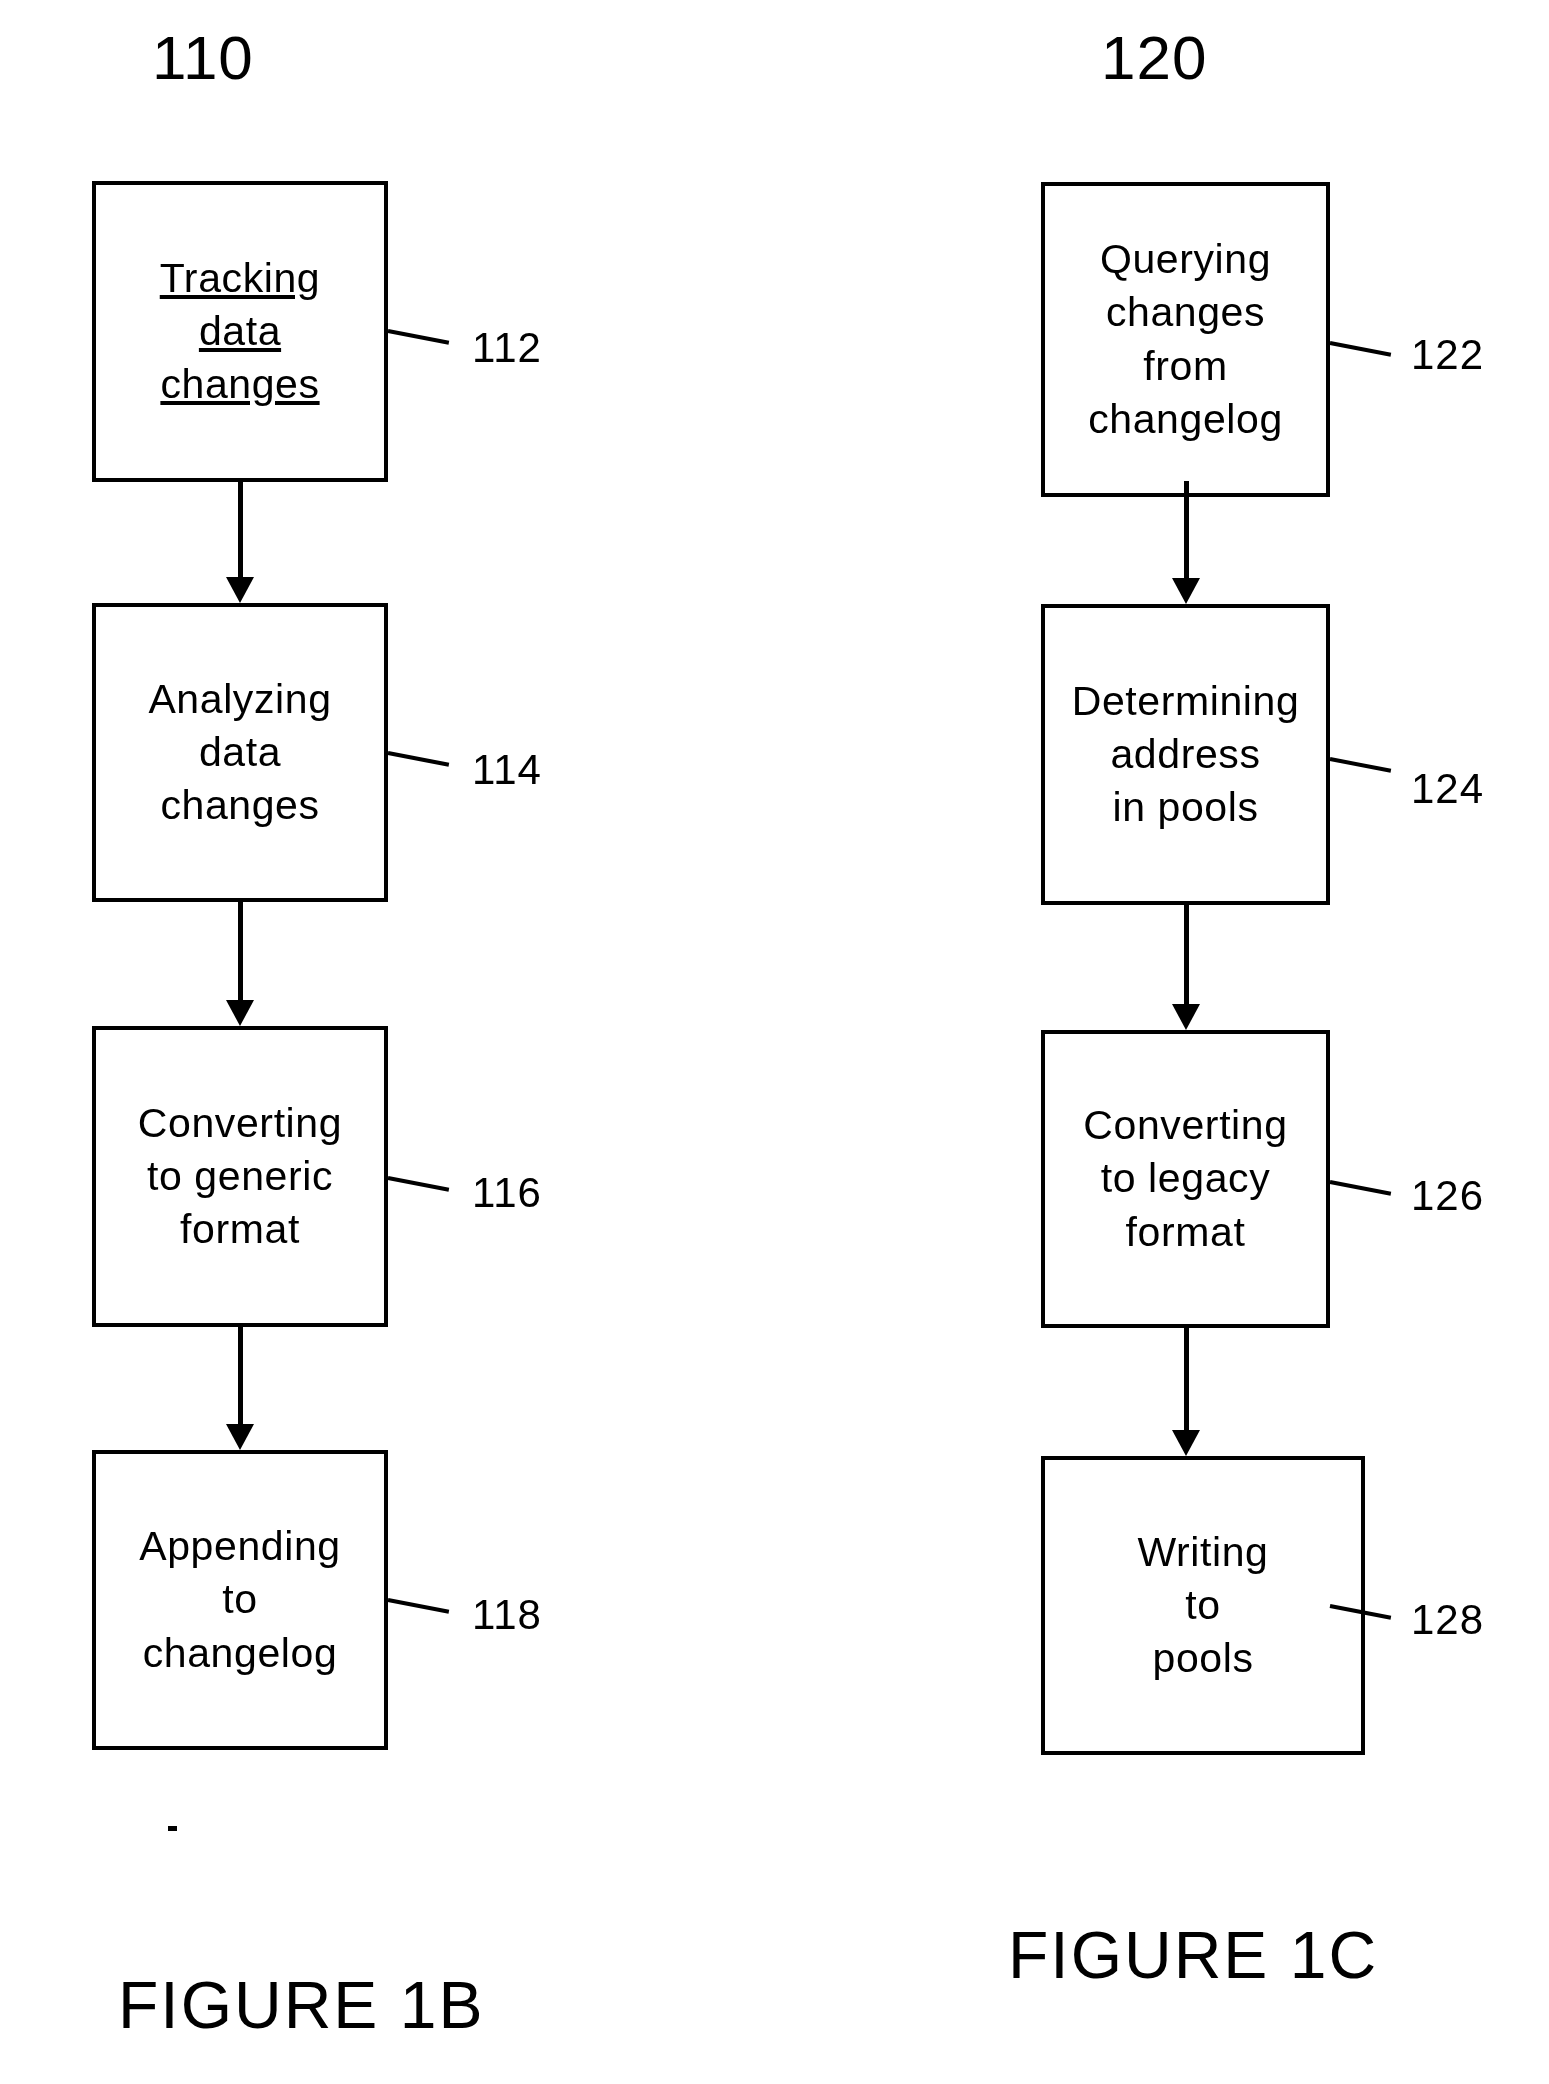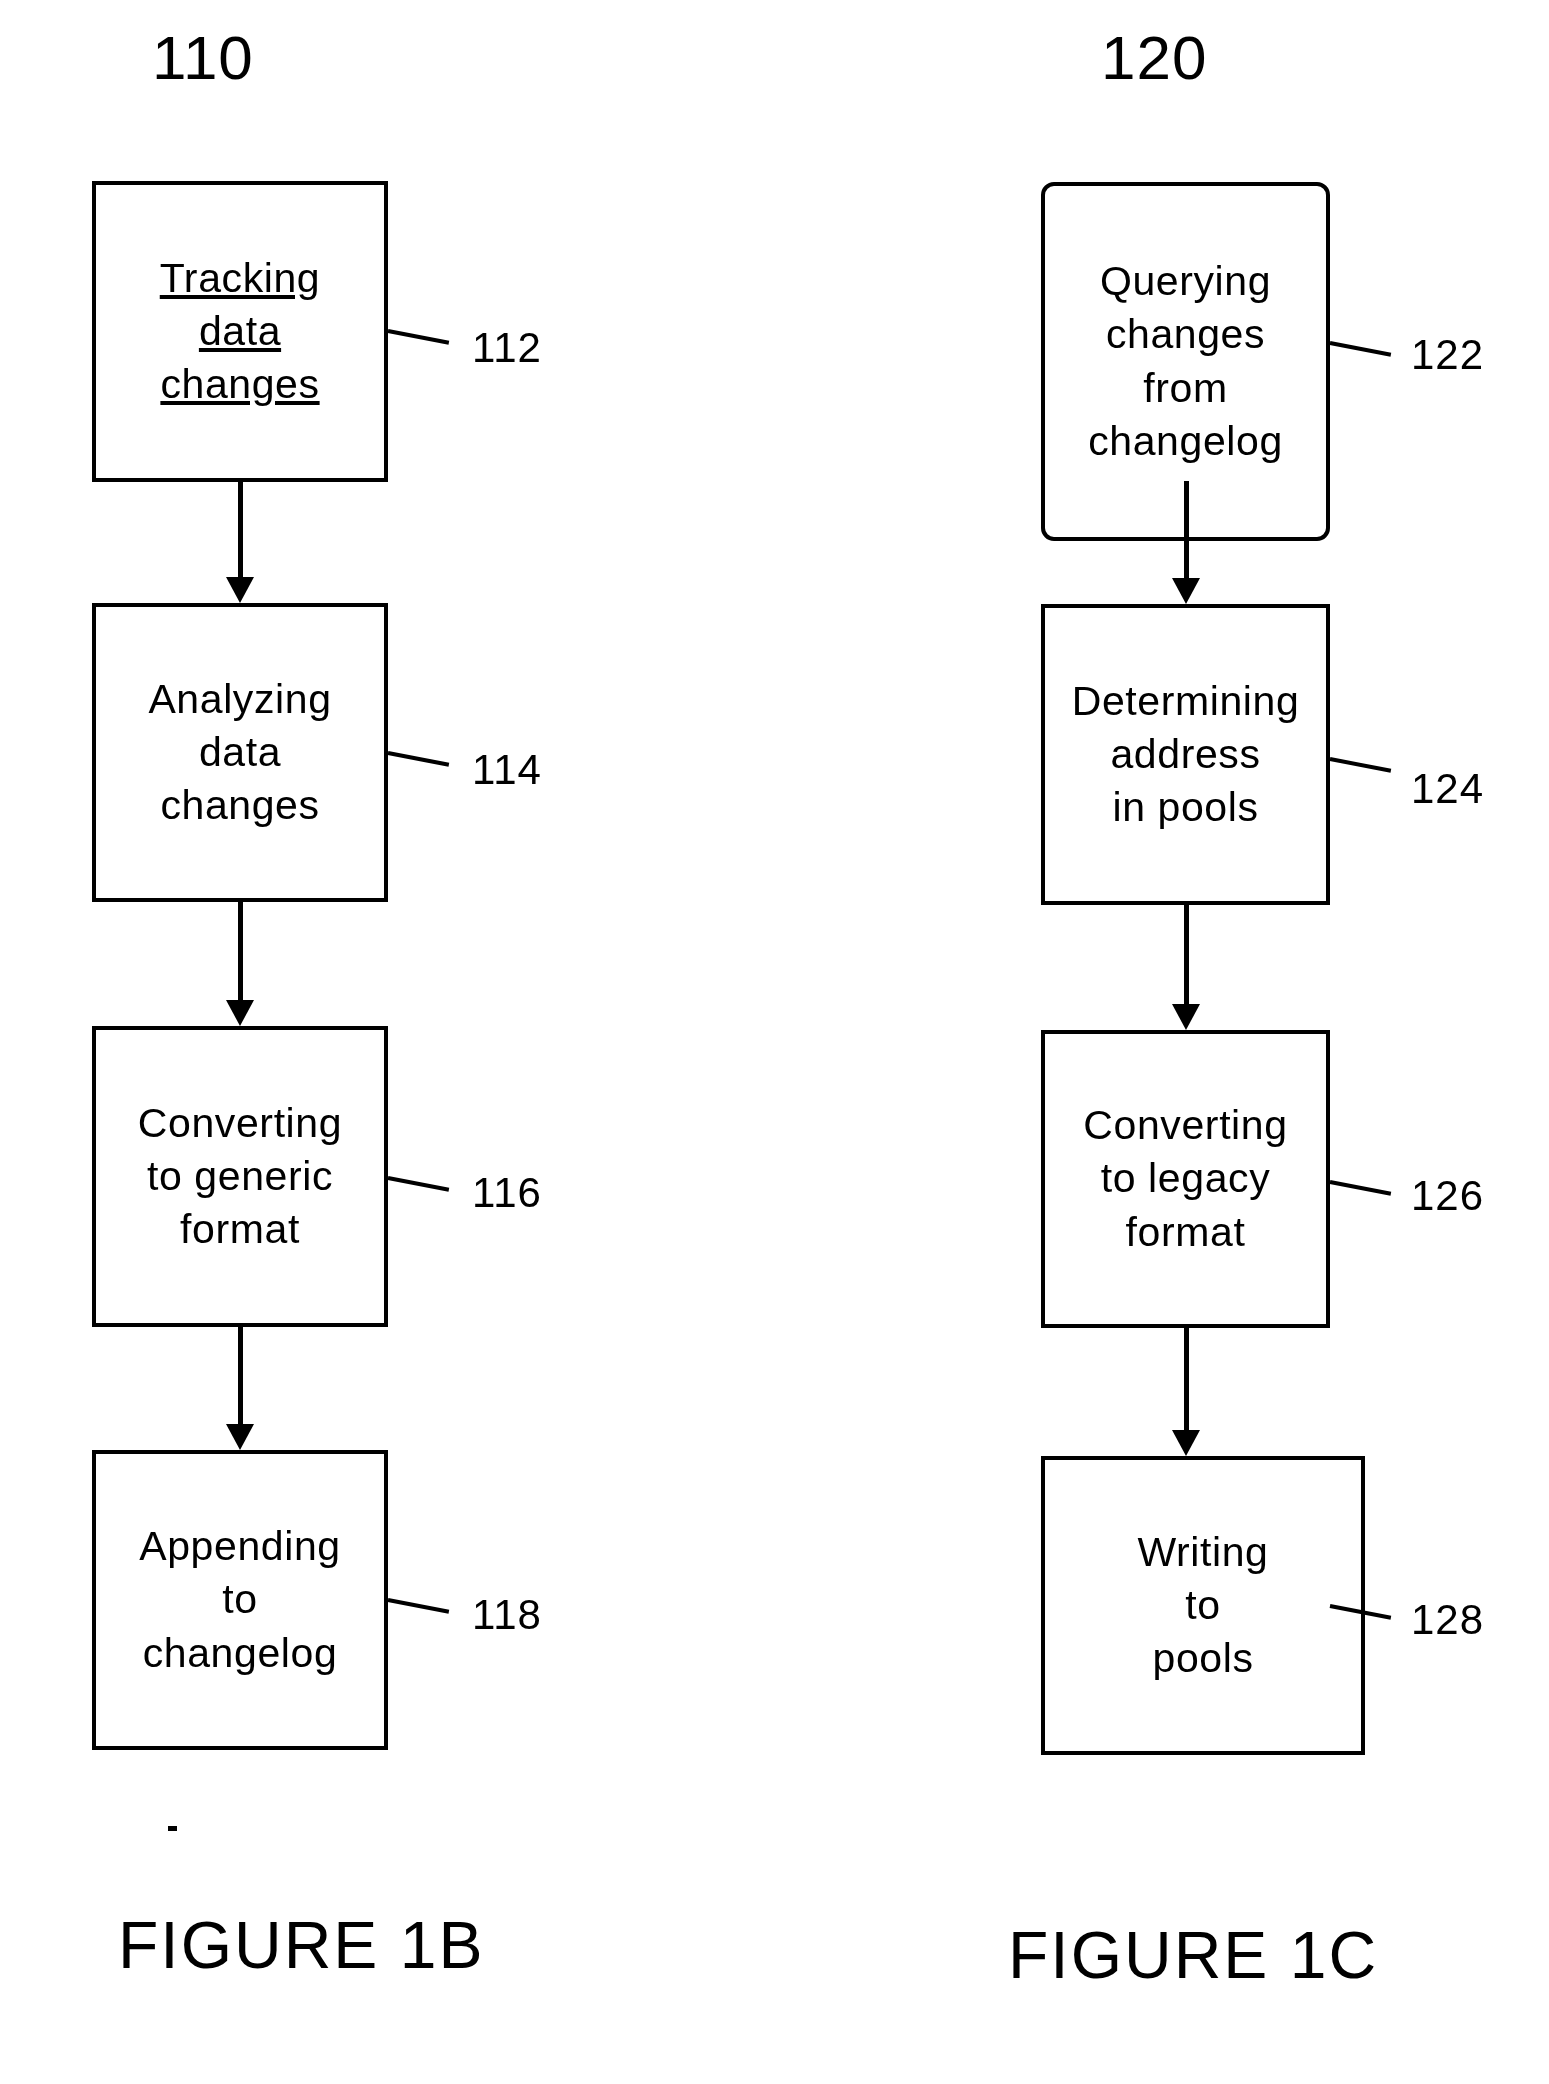--- a/index.html
+++ b/index.html
@@ -164,28 +164,28 @@
     <div class="proc-box" style="left:92px; top:1450px; width:296px; height:300px;">
       <div class="proc-box-text">Appending
 to
 changelog</div>
     </div>
     <div class="leader" style="left:388px; top:1598px; width:62px; transform:rotate(11deg);"></div>
     <div class="ref-num" style="left:472px; top:1594px;text-align:center;">118</div>
 
     <div class="speck" style="left:168px; top:1826px;"></div>
 
-    <div class="fig-caption" style="left:118px; top:1912px;">FIGURE 1B</div>
+    <div class="fig-caption" style="left:118px; top:1972px;">FIGURE 1B</div>
   </div>
 
   <div>
 
     <div class="group-number" style="left:1101px; top:27px;">120</div>
 
-    <div class="proc-box" style="left:1041px; top:182px; width:289px; height:359px;border-radius:13px;">
+    <div class="proc-box" style="left:1041px; top:182px; width:289px; height:315px;">
       <div class="proc-box-text">Querying
 changes
 from
 changelog</div>
     </div>
     <div class="leader" style="left:1330px; top:341px; width:62px; transform:rotate(11deg);"></div>
     <div class="ref-num" style="left:1411px; top:334px;">122</div>
 
     <div class="connector" style="left:1186px; top:481px; height:123px;">
       <div class="shaft" style="height:97px;"></div>

